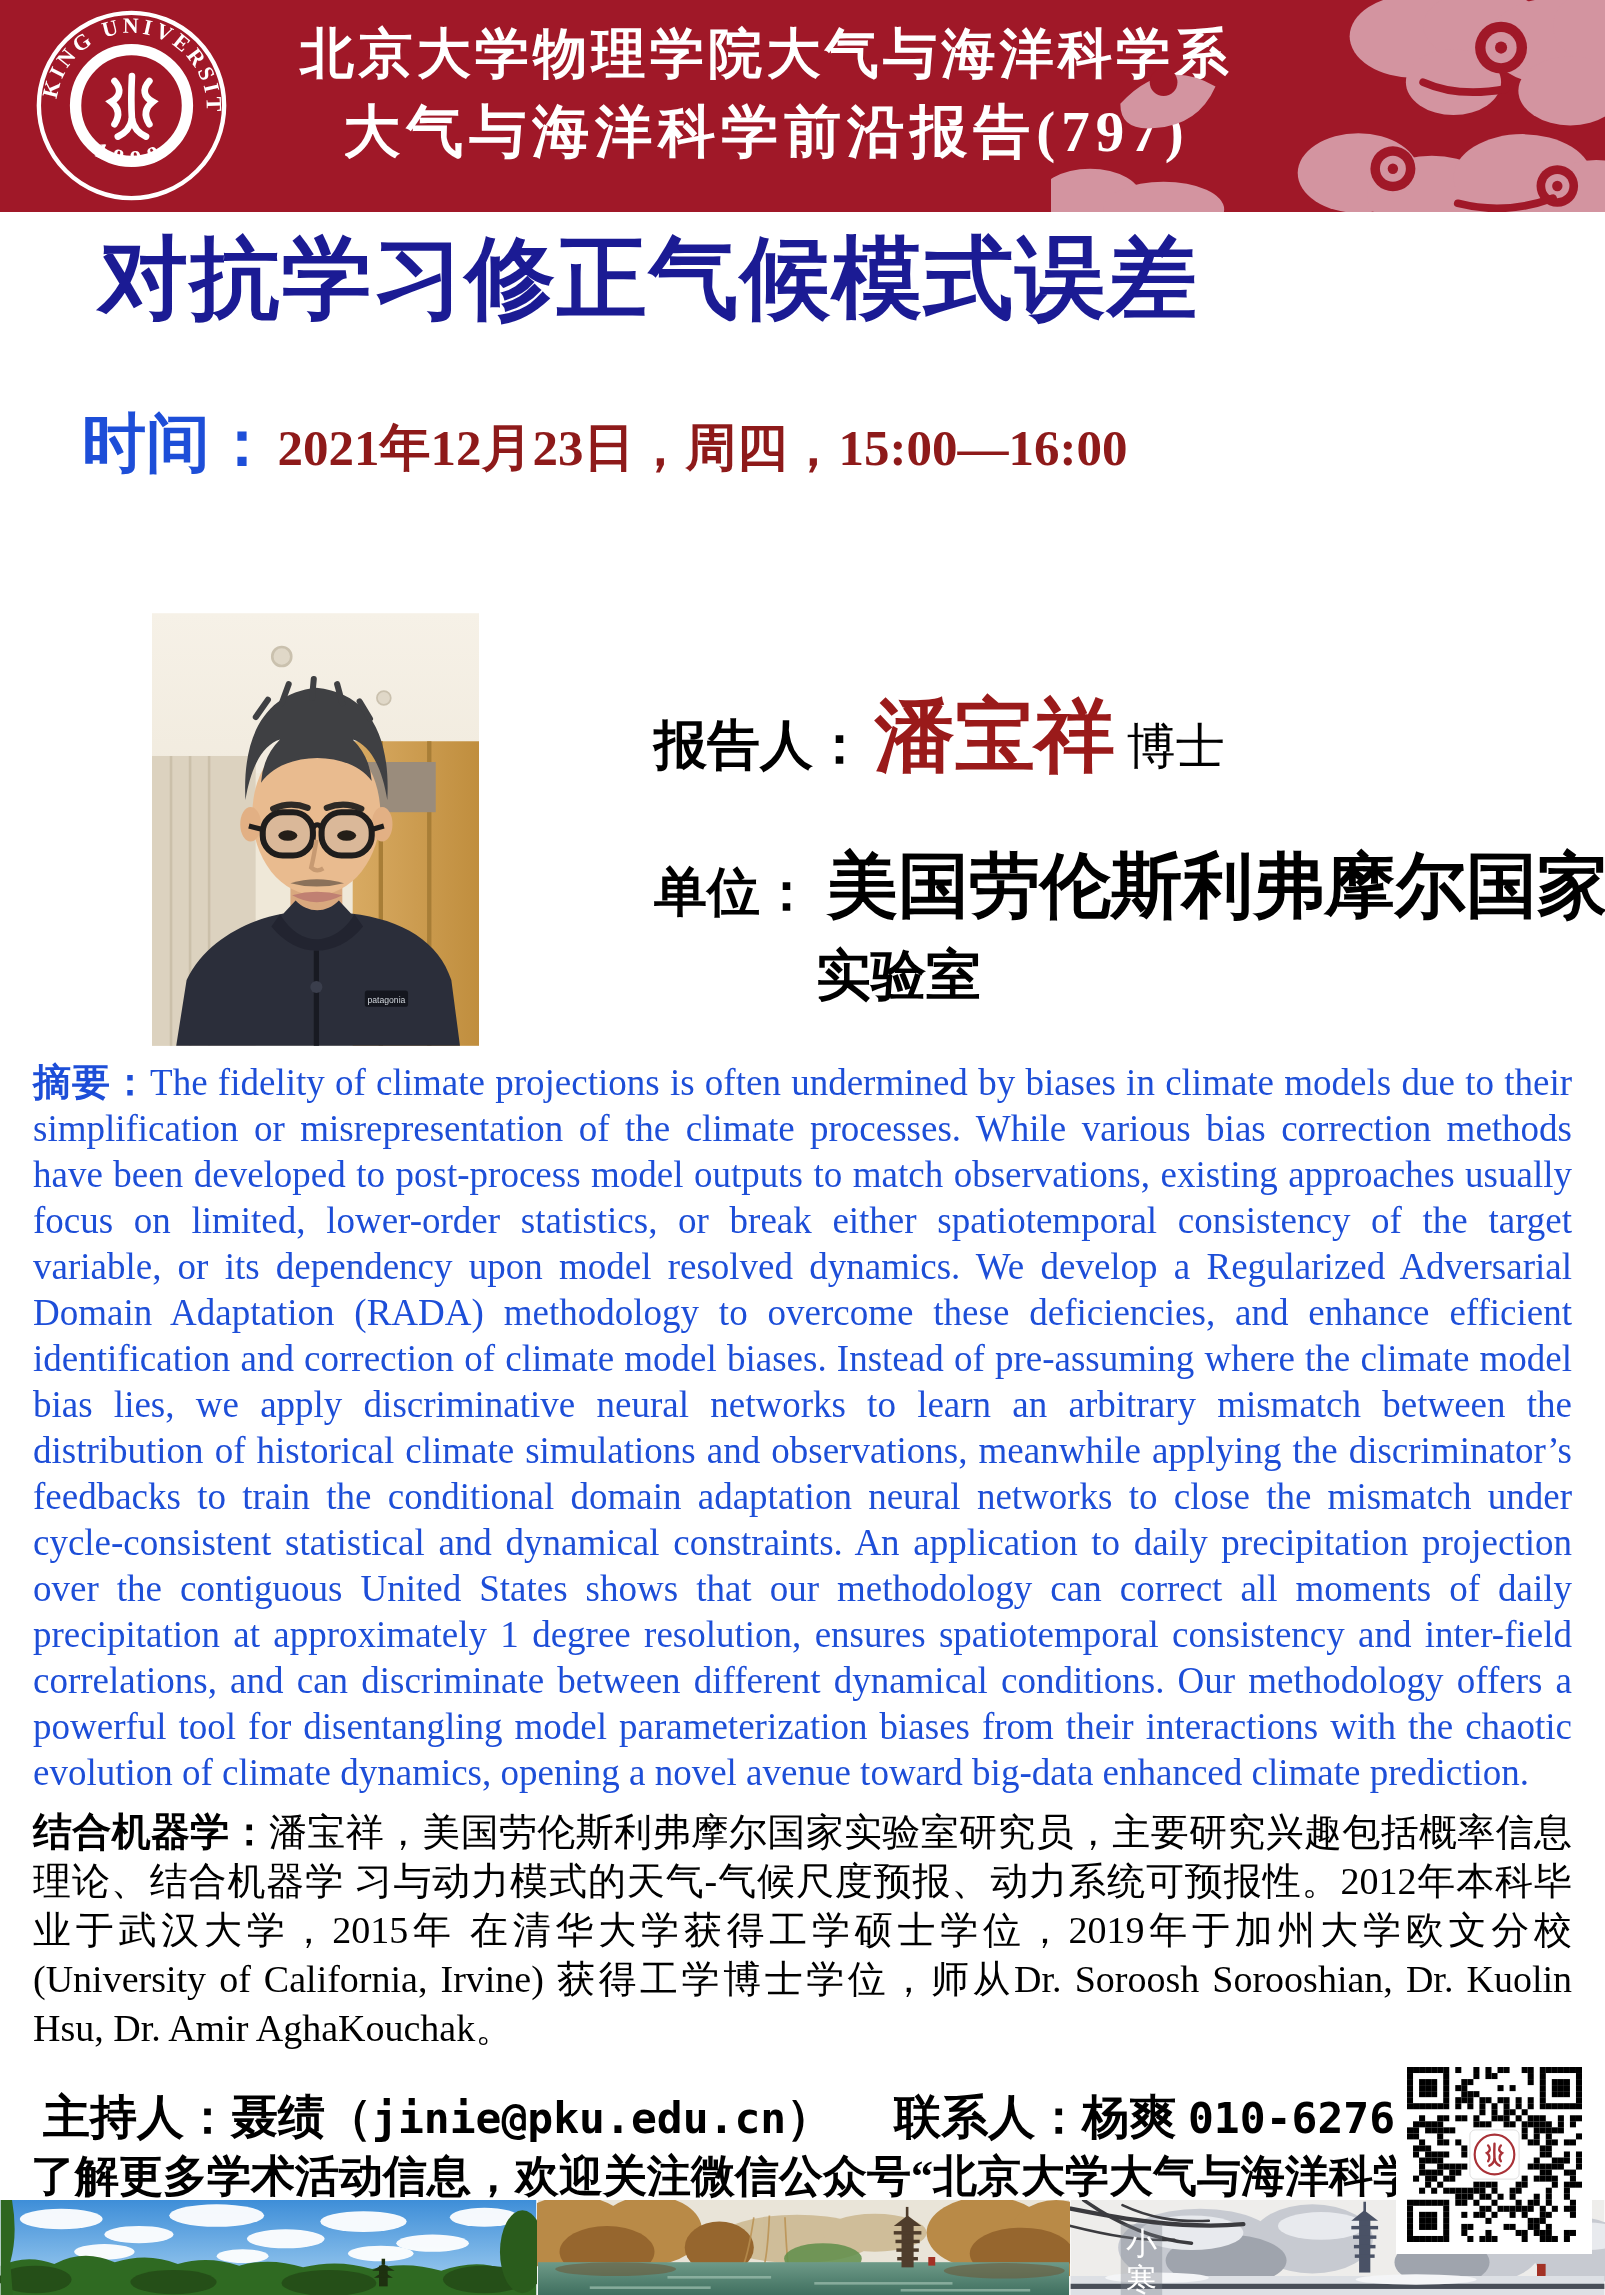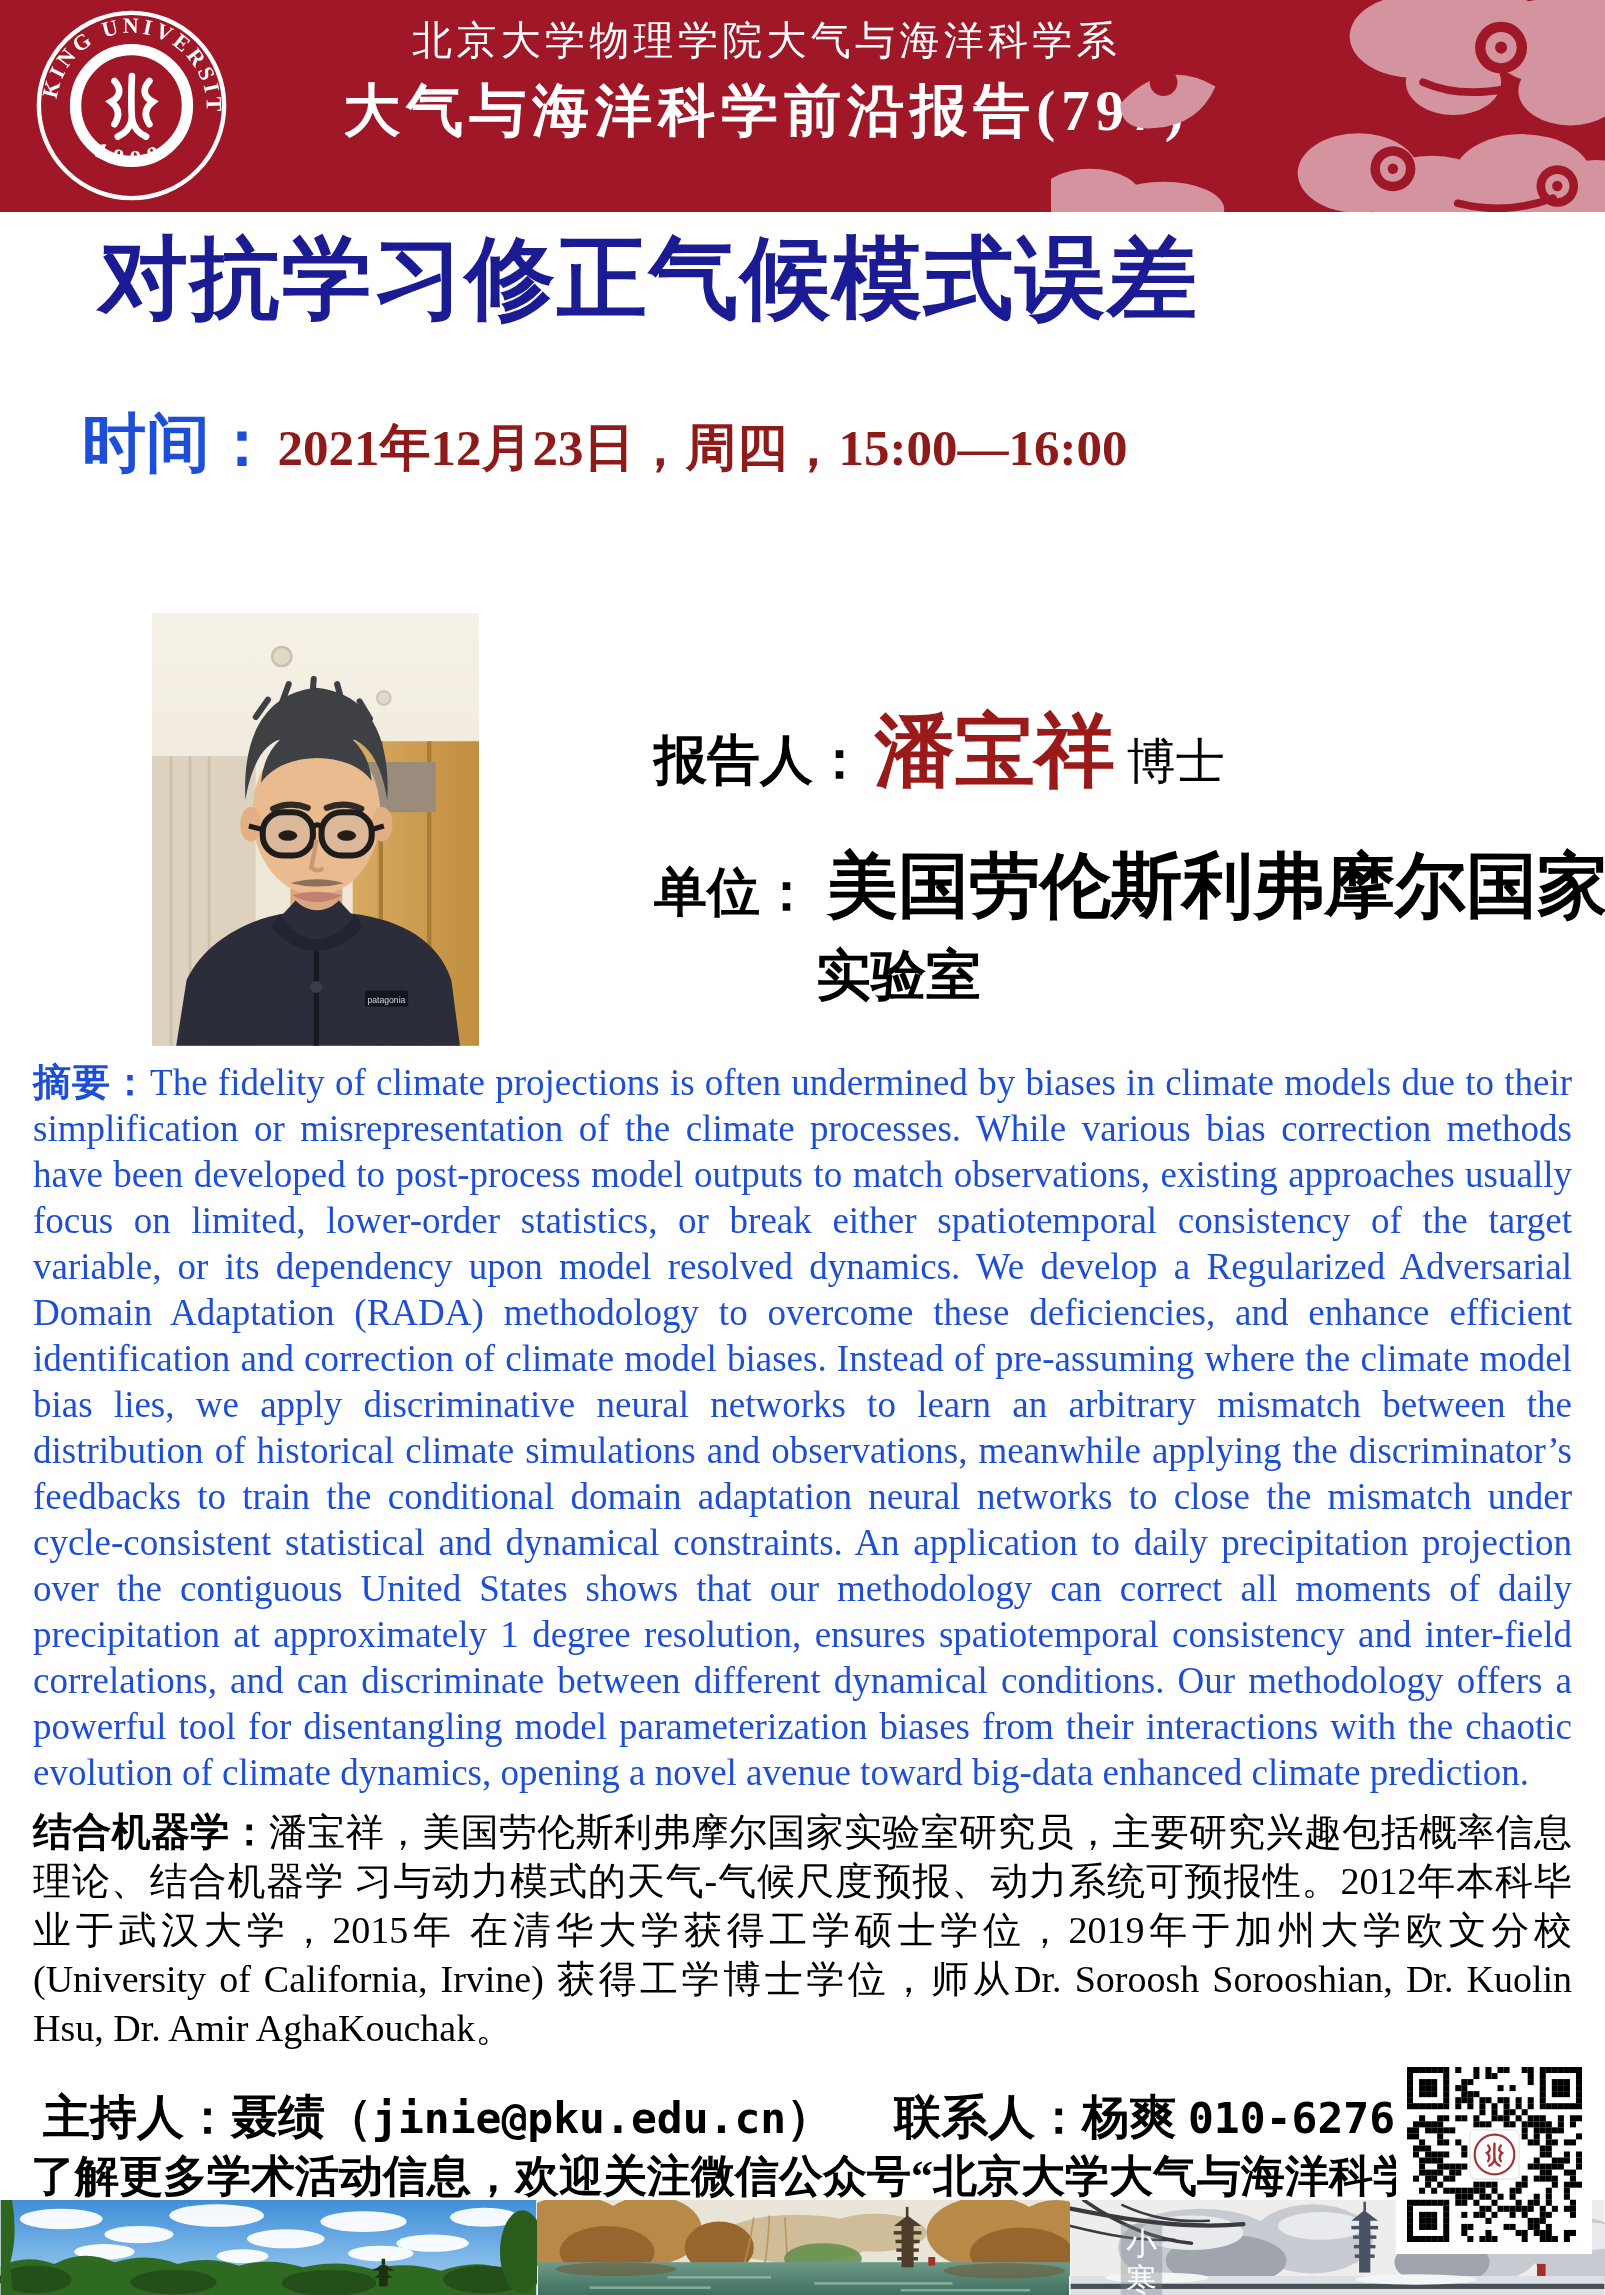--- a/index.html
+++ b/index.html
@@ -9,37 +9,37 @@
   *{margin:0;padding:0;box-sizing:border-box;}
   html,body{background:#888;}
   #page{position:relative;width:1605px;height:2295px;background:#fff;margin:0 auto;
          font-family:"Liberation Serif","DejaVu Serif",serif;overflow:hidden;}
 
   
   .hdr{position:absolute;left:0;top:0;width:1605px;height:212px;background:var(--header-red);}
   .logo-svg{position:absolute;left:31px;top:5.2px;}
   .clouds-svg{position:absolute;right:0;top:0;}
   .hdr-text{position:absolute;left:251px;top:0;width:1031px;height:212px;text-align:center;color:#fff;}
-  .hdr-line1{padding-top:20px;font-size:40px;font-weight:normal;letter-spacing:4.3px;line-height:1.05;}
+  .hdr-line1{padding-top:26px;font-size:54px;font-weight:bold;letter-spacing:4.3px;line-height:1.05;}
   .hdr-line2{padding-top:19px;font-size:57px;font-weight:bold;letter-spacing:6px;line-height:1.05;}
 
   
   .title{position:absolute;left:0;top:218px;width:1297px;text-align:center;
          font-family:"Liberation Sans","DejaVu Sans",sans-serif;
          font-size:90px;font-weight:bold;color:var(--title-blue);letter-spacing:1.7px;}
   .meta{position:absolute;left:82px;white-space:nowrap;}
   .meta-time{top:400px;}
   .meta-place{top:497px;}
   .mlabel{font-family:"Liberation Sans","DejaVu Sans",sans-serif;font-size:64px;font-weight:bold;color:#1d4ed8;}
   .mvalue{font-size:51px;font-weight:bold;color:var(--accent-red);}
 
   
   .photo-svg{position:absolute;left:152px;top:613px;}
   .sp-row{position:absolute;white-space:nowrap;}
-  .sp-row1{left:654px;top:698px;}
+  .sp-row1{left:654px;top:683px;}
   .sp-label{font-family:"Liberation Sans","DejaVu Sans",sans-serif;font-size:53px;font-weight:bold;color:#000;vertical-align:baseline;}
   .sp-name{font-family:"Liberation Sans","DejaVu Sans",sans-serif;font-size:80px;font-weight:bold;color:var(--name-red);vertical-align:baseline;margin:0 12px 0 8.7px;}
   .sp-degree{font-size:49px;color:#000;vertical-align:baseline;}
   .sp-row2{left:654px;top:839px;}
   .sp-affil{font-size:71px;font-weight:600;color:#000;margin-left:14px;margin-top:47px;}
   .sp-row3{left:816px;top:939px;font-size:55px;font-weight:600;color:#000;}
 
   
   .abstract{position:absolute;left:33px;top:1059px;width:1539px;
             font-size:37px;line-height:46px;text-align:justify;color:#1d4ed8;}

